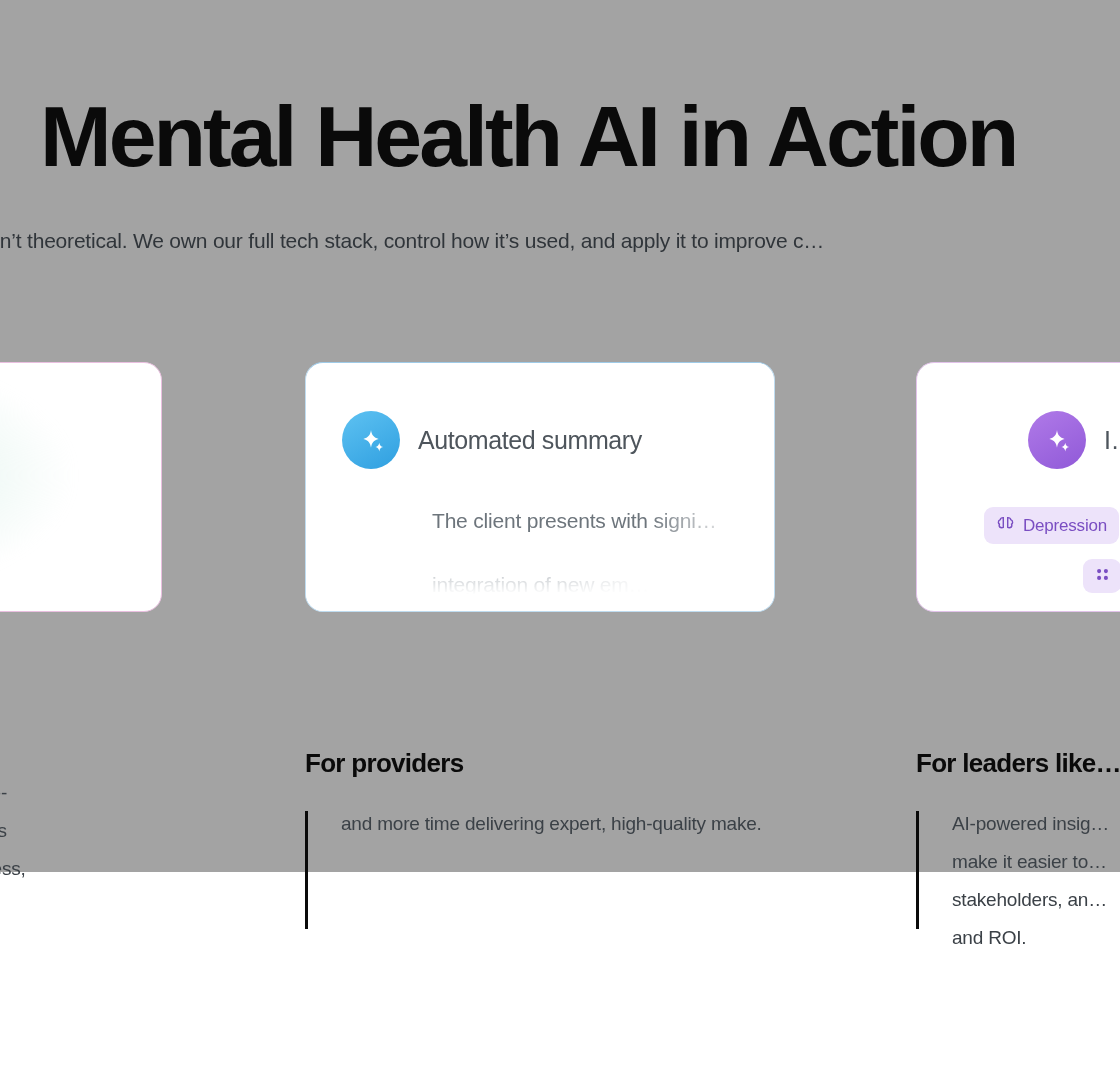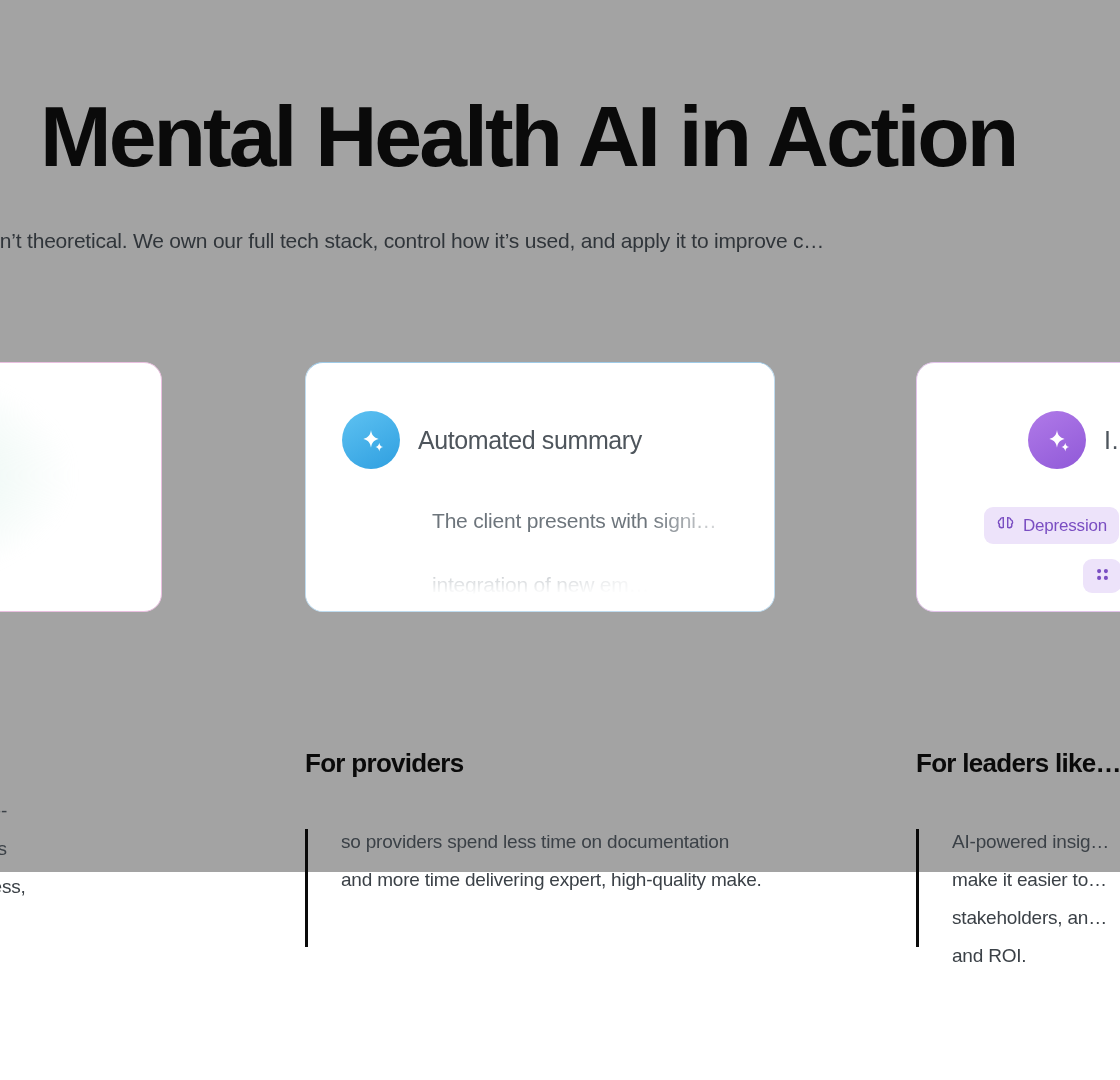--- a/index.html
+++ b/index.html
@@ -190,21 +190,21 @@
   .col { position: absolute; top: 0; }
   .col-1 { left: -218px; width: 490px; }
   .col-2 { left: 305px; width: 560px; }
   .col-3 { left: 916px; width: 470px; }
   .col-title {
     font-size: 26px;
     font-weight: 700;
     color: #0a0a0a;
     letter-spacing: -0.7px;
     white-space: nowrap;
-    margin-bottom: 44px;
+    margin-bottom: 26px;
   }
   .col-quote {
     position: relative;
     padding-left: 36px;
     font-size: 19px;
     line-height: 38px;
     color: #3b4147;
     letter-spacing: -0.2px;
   }
   .col-quote .bar {
@@ -297,21 +297,20 @@
         <p>…e moving. This helps</p>
         <p>…epeat themselves less,</p>
         <p>…rovider faster.</p>
       </div>
     </div>
 
     <div class="col col-2">
       <div class="col-title">For providers</div>
       <div class="col-quote">
         <span class="bar"></span>
-        <p>so providers spend less time on documentation</p>
         <p>and more time delivering expert, high-quality make.</p>
       </div>
     </div>
 
     <div class="col col-3">
       <div class="col-title">For leaders like…</div>
       <div class="col-quote">
         <span class="bar"></span>
         <p>AI-powered insig…</p>
         <p>make it easier to…</p>

